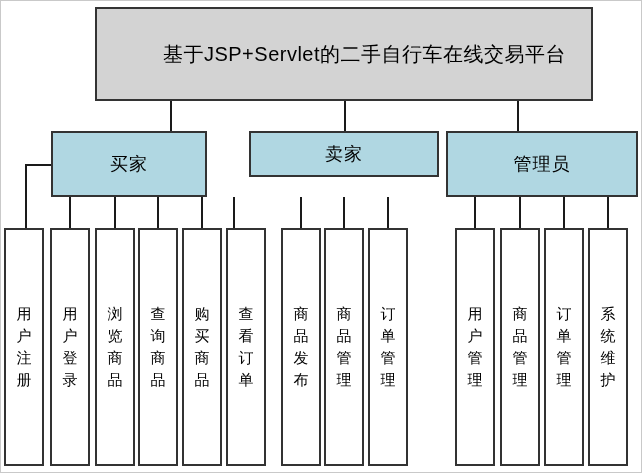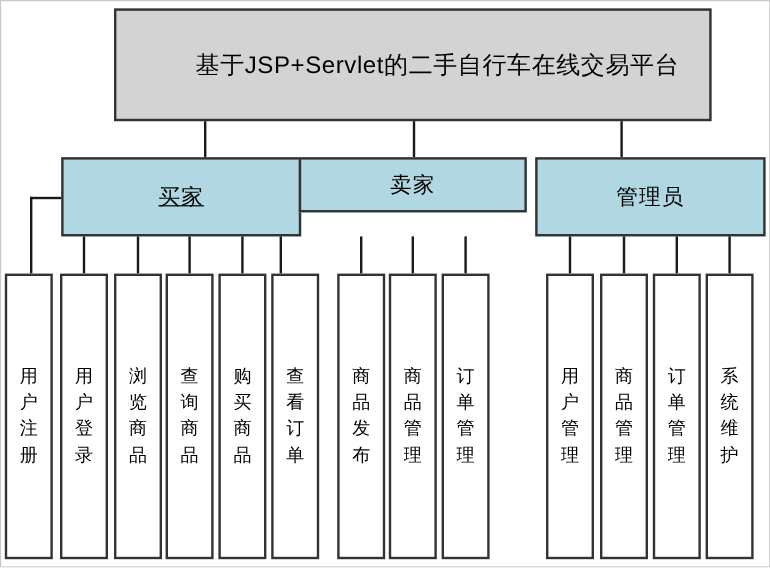--- a/index.html
+++ b/index.html
@@ -60,21 +60,21 @@
 <body>
 
 <div class="canvas">
 
   <div class="node node-root" style="left:94px; top:6px; width:498px; height:94px;padding-left:41px;">基于JSP+Servlet的二手自行车在线交易平台</div>
 
   <div class="line vline" style="left:169px; top:100px; height:30px;"></div>
   <div class="line vline" style="left:343px; top:100px; height:30px;"></div>
   <div class="line vline" style="left:516px; top:100px; height:30px;"></div>
 
-  <div class="node node-branch" style="left:50px; top:130px; width:200px; height:66px;text-decoration:underline;">买家</div>
+  <div class="node node-branch" style="left:50px; top:130px; width:156px; height:66px;">买家</div>
   <div class="node node-branch" style="left:248px; top:130px; width:190px; height:46px;">卖家</div>
   <div class="node node-branch" style="left:445px; top:130px; width:192px; height:66px;font-family:Liberation Mono, monospace;">管理员</div>
 
   <div class="line hline" style="left:24px; top:163px; width:26px;"></div>
   <div class="line vline" style="left:24px; top:163px; height:64px;"></div>
 
   <div class="line vline" style="left:68px; top:196px; height:31px;"></div>
   <div class="line vline" style="left:113px; top:196px; height:31px;"></div>
   <div class="line vline" style="left:156px; top:196px; height:31px;"></div>
   <div class="line vline" style="left:200px; top:196px; height:31px;"></div>

